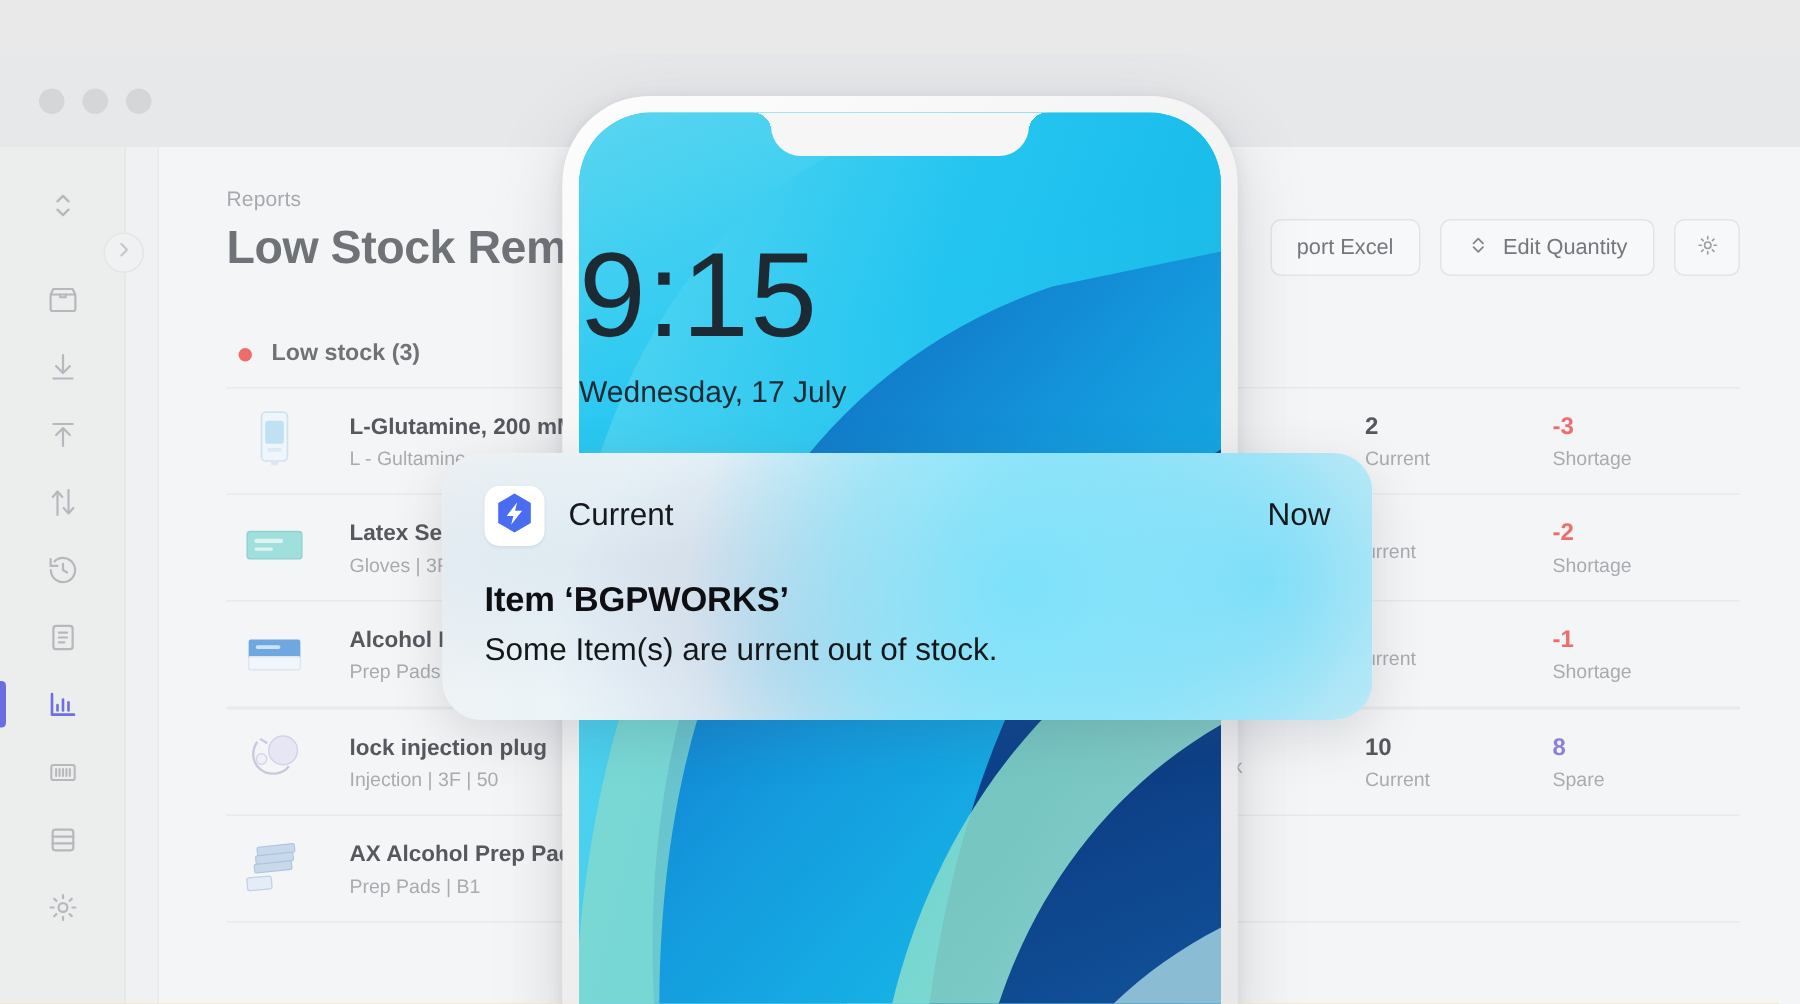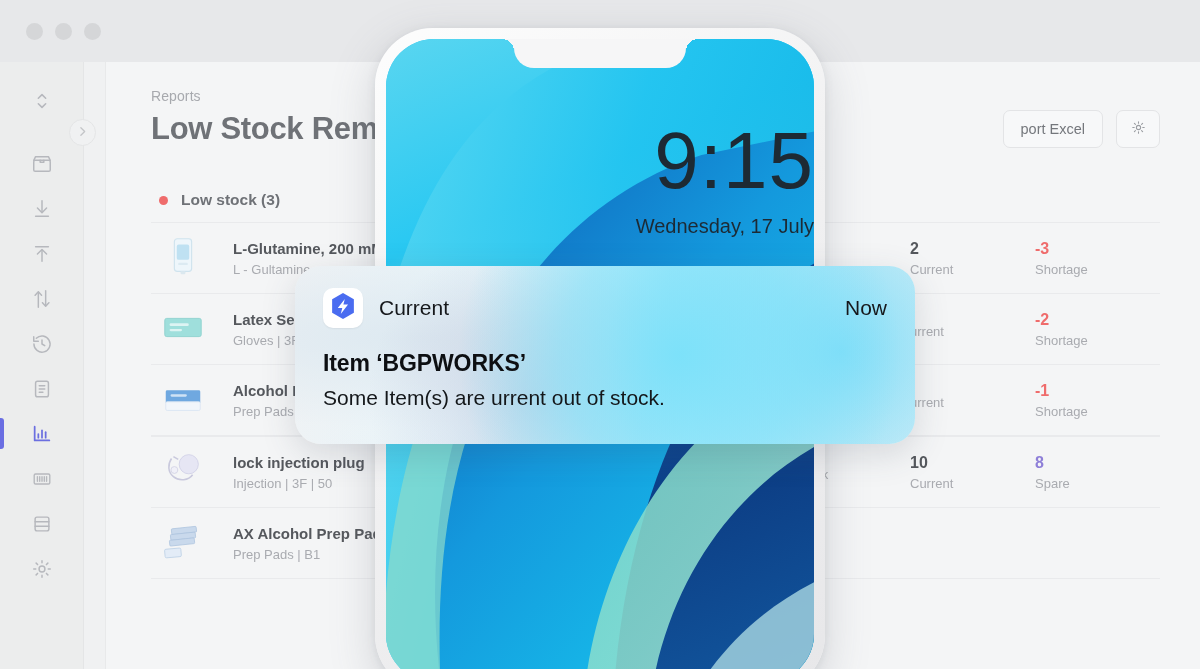--- a/index.html
+++ b/index.html
@@ -9,20 +9,21 @@
     overflow: hidden;
     font-family: "Liberation Sans", sans-serif;
     background: #e9e9ea;
   }
 
   
   .window {
     position: absolute; inset: 0;
     background: #fde047;
     overflow: hidden;
+    margin-top: 36px;
   }
   .titlebar {
     position: absolute; top: 0; left: 0; right: 0; height: 62px;
     background: #e7e8ea;
     display: flex; align-items: center;
     padding-left: 26px;
   }
   .dots { display: flex; gap: 12px; }
   .dot { width: 17px; height: 17px; border-radius: 50%; background: #d5d6d8; }
 
@@ -176,21 +177,21 @@
   .notch::before { left: -12px; }
   .notch::after { right: -12px; transform: scaleX(-1); }
 
   
   .wallpaper { position: absolute; inset: 0; }
   .wallpaper svg { width: 100%; height: 100%; display: block; }
 
   
   .lock {
     position: absolute; top: 82px; left: 0; right: 0;
-    text-align: right; z-index: 4;
+    text-align: left; z-index: 4;
     color: #1d2a34;
   }
   .lock .time {
     font-size: 80px; font-weight: 300; line-height: 1;
     letter-spacing: 1px; font-family: "Liberation Sans", sans-serif;
   }
   .lock .date { font-size: 20px; font-weight: 400; margin-top: 14px; }
 
   
   .notif {
@@ -381,20 +382,29 @@
       <div class="breadcrumb">Reports</div>
 
       <div class="page-head">
         <div class="page-title">Low Stock Remind</div>
 
         <div class="toolbar">
           <button class="tbtn">
             <span>port Excel</span>
           </button>
 
+          <button class="tbtn">
+            <span>
+              <svg viewBox="0 0 24 24" fill="none" stroke="#85888d" stroke-width="2" stroke-linecap="round" stroke-linejoin="round">
+                <polyline points="7 10 12 5 17 10"></polyline>
+                  <polyline points="7 14 12 19 17 14"></polyline>
+              </svg>
+            </span>
+            <span>Edit Quantity</span>
+          </button>
 
           <button class="tbtn icon-only">
             <span>
               <svg viewBox="0 0 24 24" fill="none" stroke="#9a9da2" stroke-width="1.7" stroke-linecap="round" stroke-linejoin="round">
                 <circle cx="12" cy="12" r="3.4"></circle>
                 <path d="M12 2.8v2.4M12 18.8V21.2M2.8 12h2.4M18.8 12h2.4M5.4 5.4l1.7 1.7M16.9 16.9l1.7 1.7M18.6 5.4l-1.7 1.7M7.1 16.9l-1.7 1.7"></path>
               </svg>
             </span>
           </button>
         </div>

